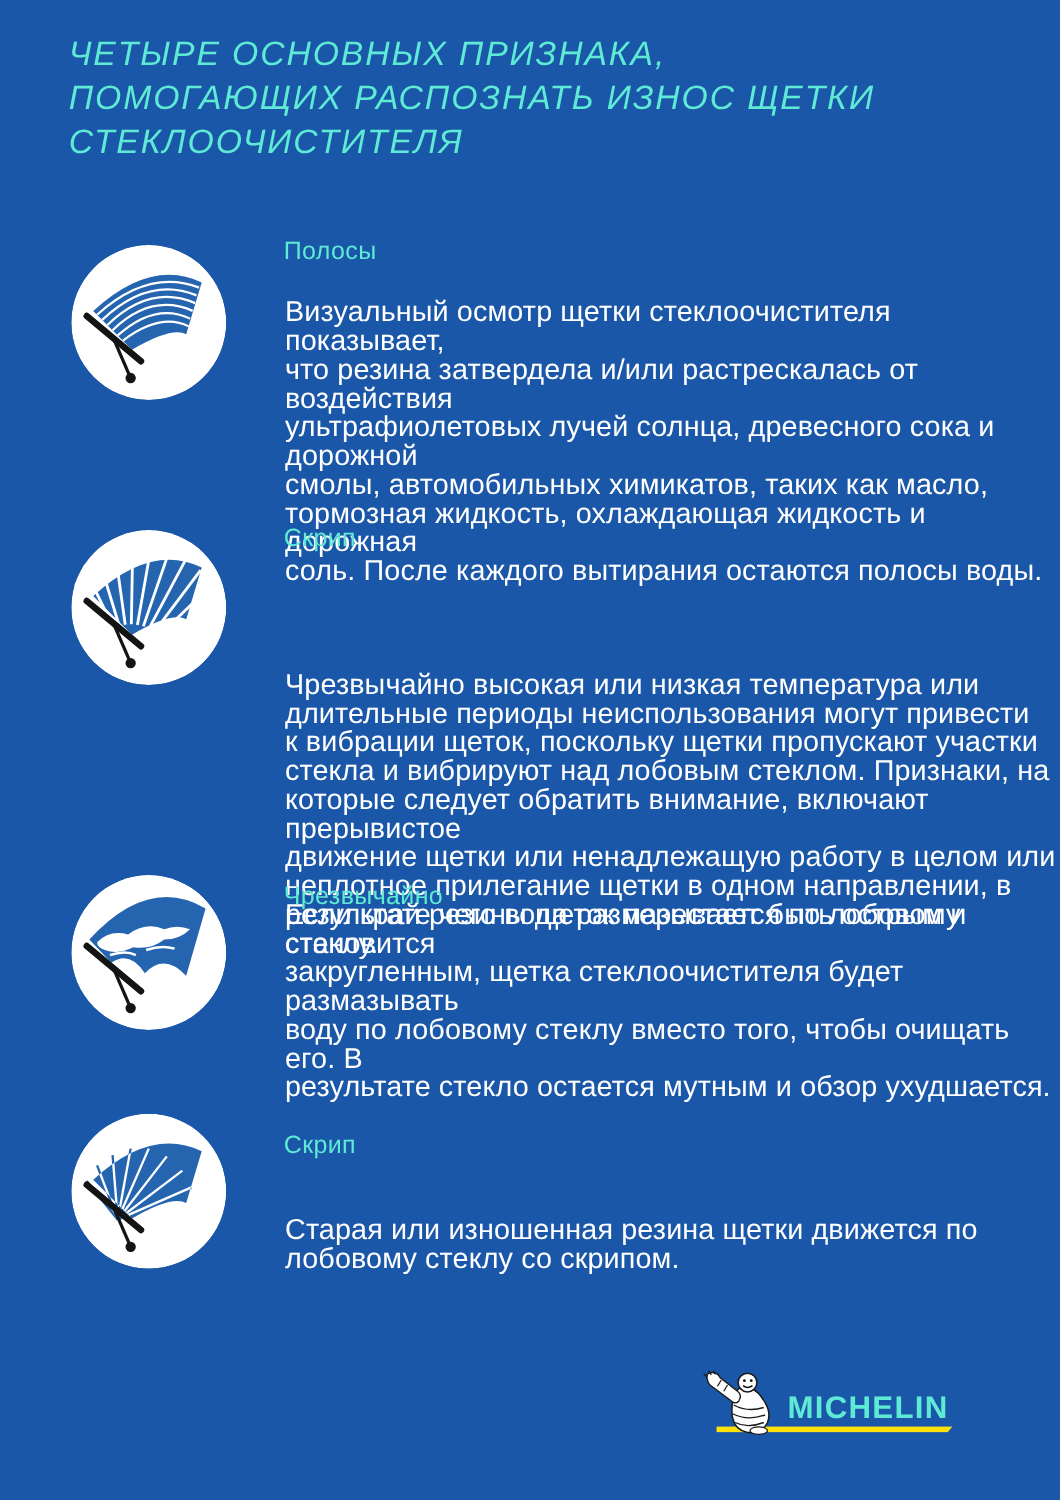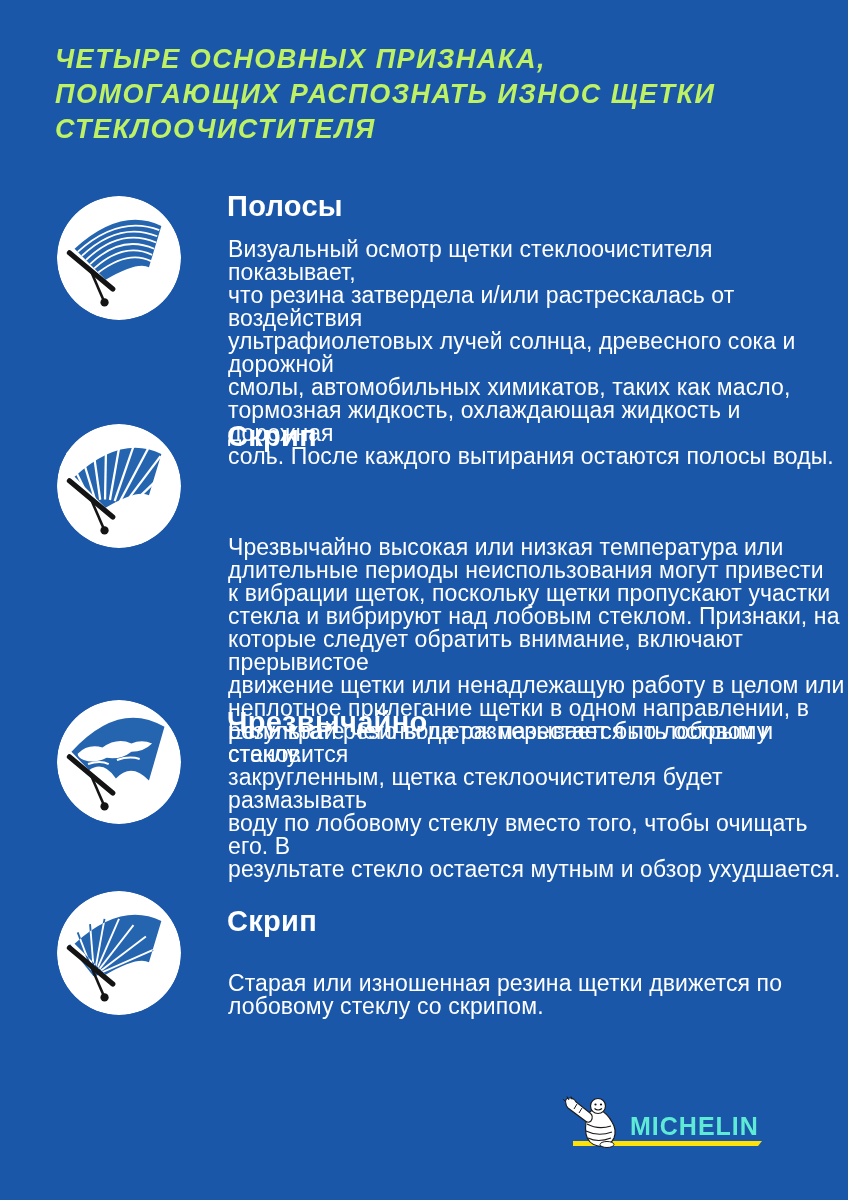--- a/index.html
+++ b/index.html
@@ -2,30 +2,30 @@
 <html><head>
 <meta charset="utf-8">
 <style>
   html,body { margin:0; padding:0; background:#0d3d7a; }
   .page {
     position:relative; width:848px; height:1200px; margin:0 auto;
     background:#1B57A8; overflow:hidden;
     font-family:"Liberation Sans", sans-serif;
   }
   .title {
-    position:absolute; left:55px; top:42px; width:760px;
-    color:#bef264; font-weight:bold; font-style:italic;
+    position:absolute; left:55px; top:26px; width:760px;
+    color:#5eead4; font-weight:normal; font-style:italic;
     font-size:27px; line-height:35px; letter-spacing:1.5px;
     white-space:pre-line; text-transform:uppercase;
   }
   .icon-circle { position:absolute; left:57px; width:124px; height:124px; }
   .icon-circle svg { display:block; width:100%; height:100%; }
   .heading {
-    position:absolute; left:227px; color:#ffffff;
-    font-size:29px; font-weight:bold; letter-spacing:0.3px;
+    position:absolute; left:227px; color:#5eead4;
+    font-size:20px; font-weight:normal; letter-spacing:0.3px;
   }
   .body-text {
     position:absolute; left:228px; width:618px;
     color:#ffffff; font-size:23px; line-height:23px;
     white-space:pre-line; letter-spacing:0.1px;
   }
   .s1-icon { top:196px; } .s1-head { top:190px; } .s1-body { top:238px; }
   .s2-icon { top:424px; } .s2-head { top:420px; } .s2-body { top:488px;margin-top:48px; }
   .s3-icon { top:700px; } .s3-head { top:706px; } .s3-body { top:720px; }
   .s4-icon { top:891px; } .s4-head { top:905px; } .s4-body { top:960px;margin-top:12px; }

